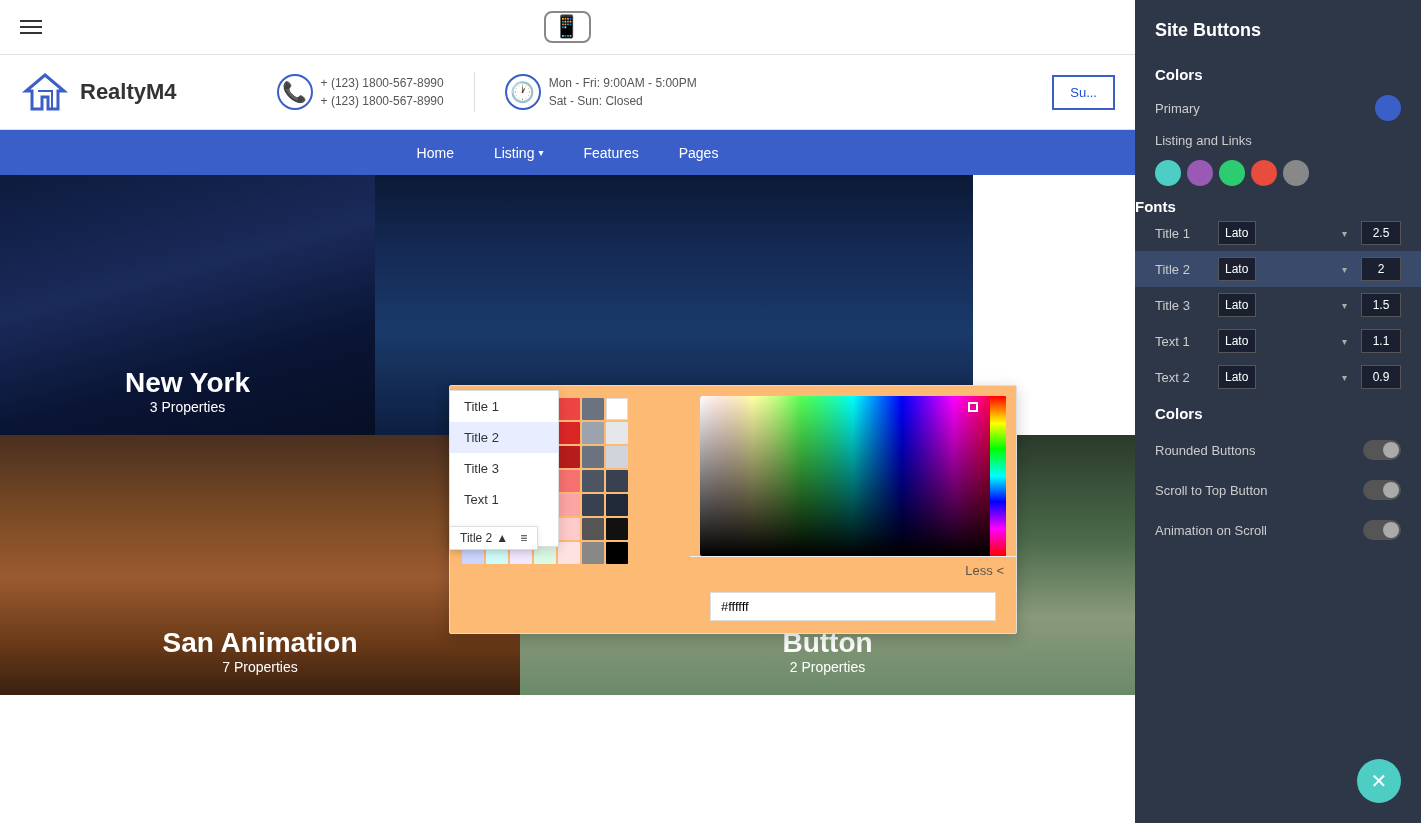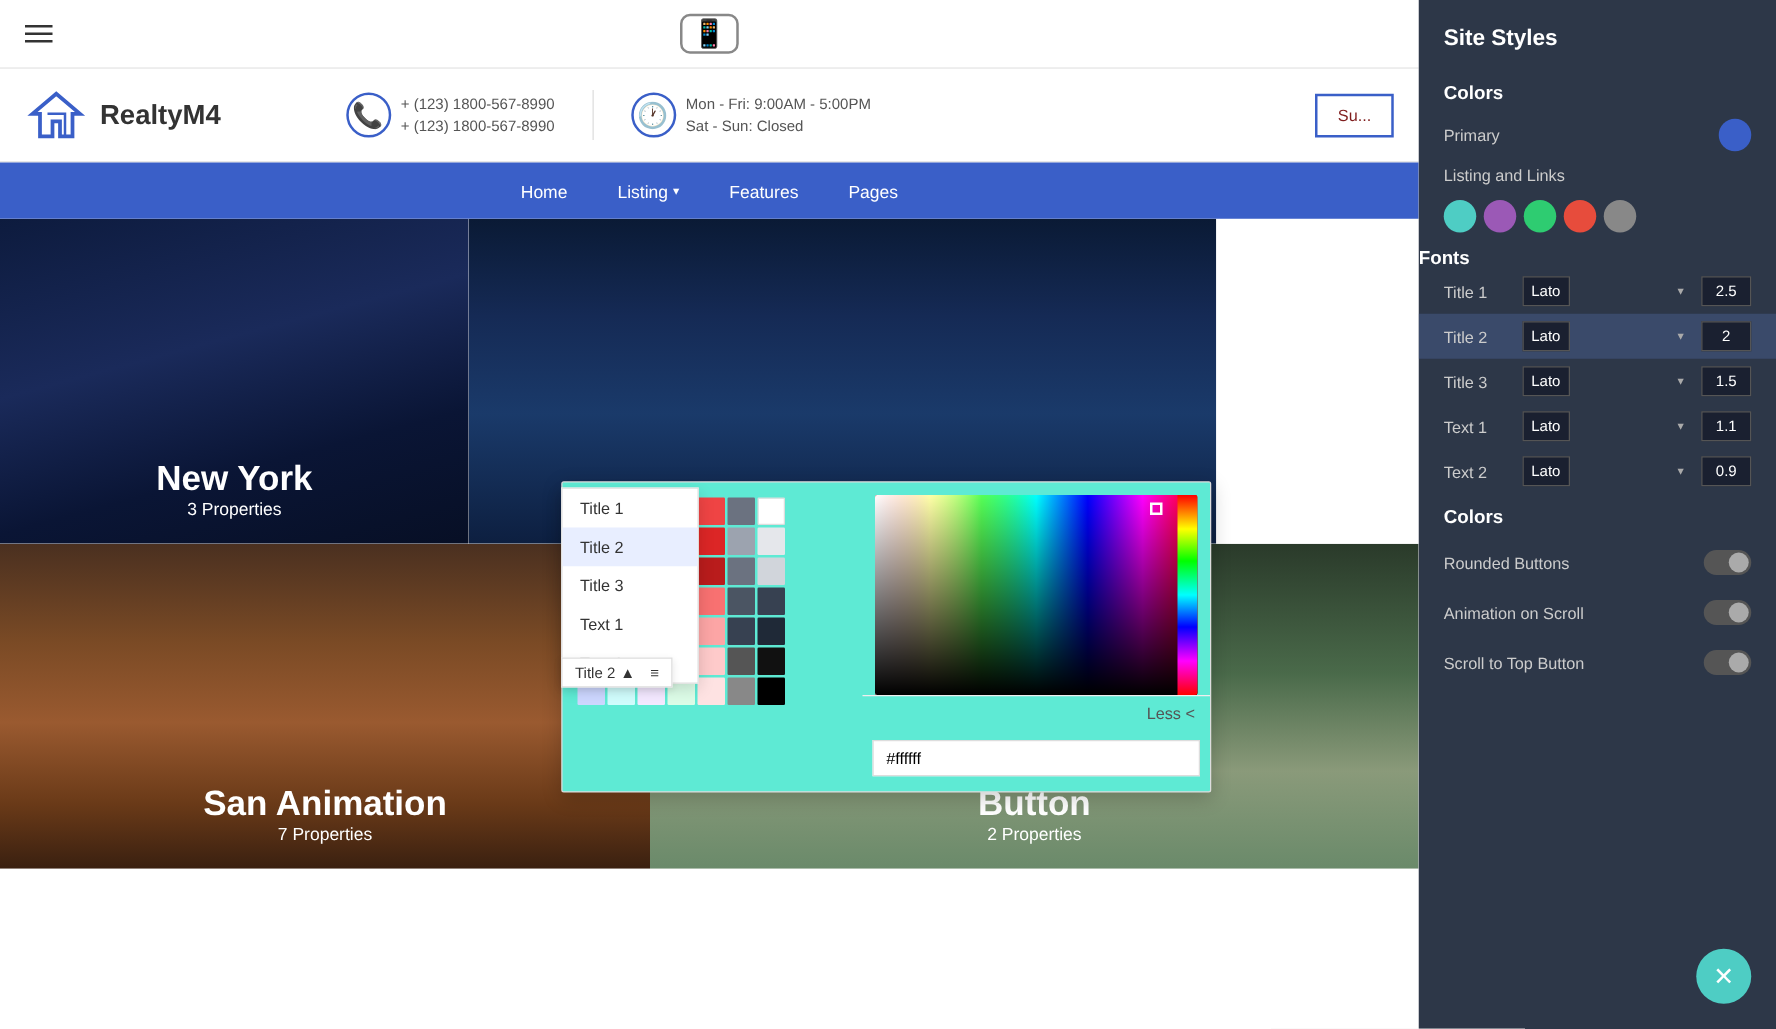--- a/index.html
+++ b/index.html
@@ -70,21 +70,21 @@
       border-radius: 50%;
       width: 36px; height: 36px;
       display: flex; align-items: center; justify-content: center;
     }
     .contact-text { font-size: 12px; color: #555; line-height: 1.5; }
     .divider-v { width: 1px; height: 40px; background: #ddd; }
     .subscribe-btn {
       margin-left: auto;
       background: transparent;
       border: 2px solid #3a5fc8;
-      color: #7f1d1d;
+      color: #1d4ed8;
       padding: 8px 16px;
       font-size: 13px;
       cursor: pointer;
     }
 
     
     .nav-bar {
       position: absolute;
       top: 130px; left: 0;
       width: 1135px;
@@ -146,24 +146,24 @@
 
     .property-row-2 {
       display: flex;
       height: 260px;
     }
 
     
     .color-picker-dropdown {
       position: absolute;
       top: 385px; left: 449px;
-      background: #5eead4;
+      background: #fdba74;
       border: 1px solid #ddd;
       box-shadow: 0 4px 16px rgba(0,0,0,0.2);
-      width: 520px;
+      width: 568px;
       z-index: 100;
       border-radius: 2px;
     }
     .color-picker-top {
       display: flex;
     }
     .color-swatches {
       padding: 12px;
       width: 240px;
     }
@@ -175,21 +175,21 @@
     }
     .color-less-btn {
       text-align: right;
       padding: 6px 12px;
       font-size: 13px;
       color: #555;
       cursor: pointer;
       border-top: 1px solid #eee;
     }
     .color-hex-input {
-      margin: 8px 8px 12px;
+      margin: 8px 20px 12px;
       display: flex;
     }
     .color-hex-input input {
       width: 100%;
       padding: 6px 10px;
       border: 1px solid #ddd;
       font-size: 13px;
     }
 
     
@@ -555,21 +555,21 @@
 
   <div class="title2-indicator">
     <span>Title 2</span>
     <span>▲</span>
     <span style="margin-left:8px;cursor:pointer;">≡</span>
   </div>
 
 </div>
 
 <div class="site-styles-panel">
-  <div class="panel-title">Site Styles</div>
+  <div class="panel-title">Site Buttons</div>
 
   <div class="section-label">Colors</div>
   <div class="primary-color-row">
     <span class="primary-label">Primary</span>
     <div class="primary-dot"></div>
   </div>
   <div class="buttons-links-label">Listing and Links</div>
   <div class="color-dots-row">
     <div class="color-dot" style="background:#4ecdc4;"></div>
     <div class="color-dot" style="background:#9b59b6;"></div>
@@ -630,24 +630,24 @@
     <input type="text" class="font-size-input" value="0.9" style="">
   </div>
 
   <div class="section-label options-section">Colors</div>
 
   <div class="option-row">
     <span class="option-label">Rounded Buttons</span>
     <div class="toggle"></div>
   </div>
   <div class="option-row">
+    <span class="option-label">Scroll to Top Button</span>
+    <div class="toggle"></div>
+  </div>
+  <div class="option-row">
     <span class="option-label">Animation on Scroll</span>
     <div class="toggle"></div>
   </div>
-  <div class="option-row">
-    <span class="option-label">Scroll to Top Button</span>
-    <div class="toggle"></div>
-  </div>
 
   <div class="close-btn">
     <span>✕</span>
   </div>
 </div>
 
 </body></html>

